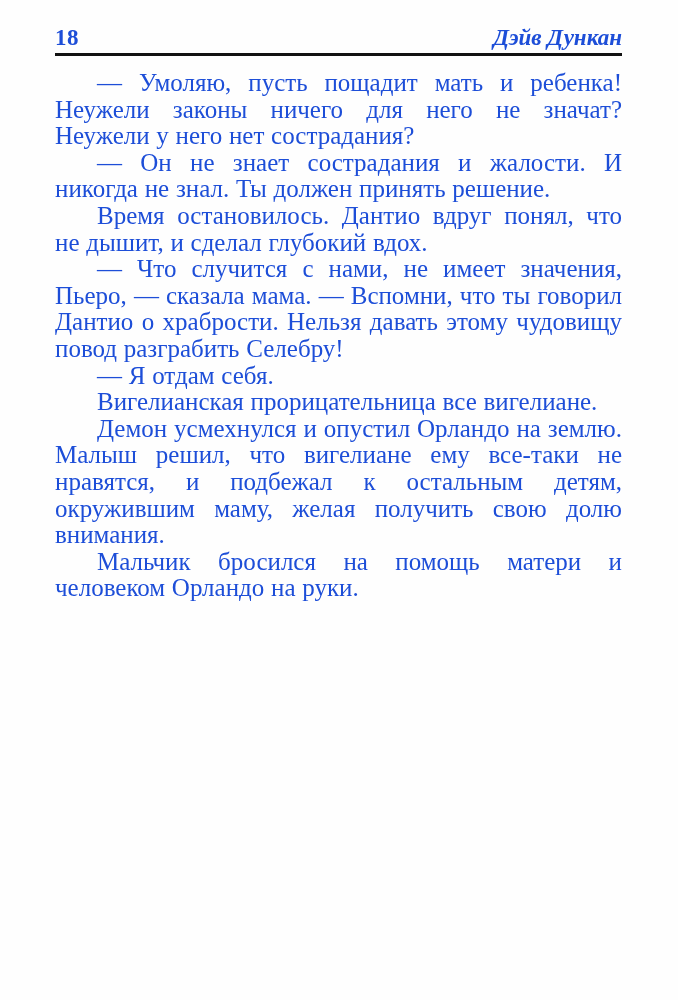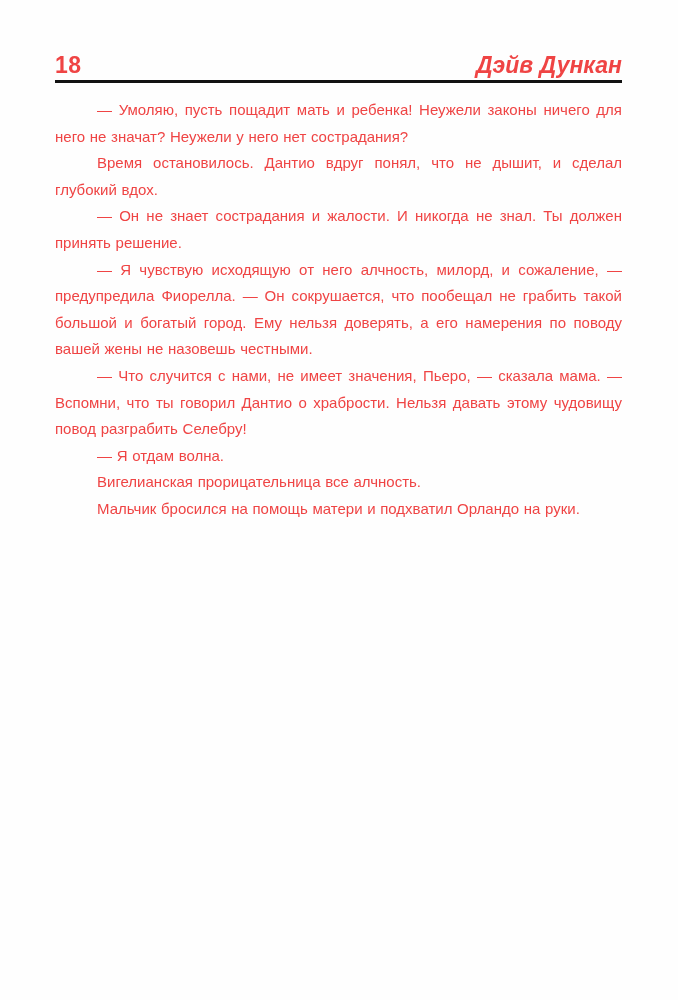--- a/index.html
+++ b/index.html
@@ -8,49 +8,48 @@
     background: #e8e8e8;
   }
   .page {
     position: relative;
     width: 678px;
     height: 1000px;
     margin: 0 auto;
     background: #fefefe;
     box-sizing: border-box;
     padding: 26px 56px 0 55px;
-    font-family: Liberation Sans, sans-serif;
-    color: #ef4444;
+    font-family: Liberation Serif, serif;
+    color: #1d4ed8;
     overflow: hidden;
   }
   .running-header {
     display: flex;
     justify-content: space-between;
     align-items: baseline;
     font-size: 23px;
     line-height: 24px;
   }
   .page-number {
     font-weight: 600;
     letter-spacing: 0.5px;
   }
   .running-title {
     font-style: italic;
     font-weight: 600;
-    margin-top: 27px;
   }
   .header-rule {
     margin-top: 3px;
     height: 0;
     border: none;
     border-top: 3px solid #121212;
   }
   .body-text {
     margin-top: 14px;
-    font-size: 15px;
+    font-size: 25px;
     line-height: 26.6px;
     text-align: justify;
     text-justify: inter-word;
   }
   .body-text p {
     margin: 0;
     padding: 0;
     text-indent: 42px;
     word-spacing: 0.5px;
   }
@@ -59,21 +58,21 @@
 <body>
 
 <div class="page">
   <div class="running-header">
     <span class="page-number">18</span>
     <span class="running-title">Дэйв Дункан</span>
   </div>
   <hr class="header-rule">
   <div class="body-text">
       <p>— Умоляю, пусть пощадит мать и ребенка! Неужели законы ничего для него не значат? Неужели у него нет сострадания?</p>
+      <p>— Он не знает сострадания и жалости. И никогда не знал. Ты должен принять решение.</p>
       <p>Время остановилось. Дантио вдруг понял, что не дышит, и сделал глубокий вдох.</p>
-      <p>— Он не знает сострадания и жалости. И никогда не знал. Ты должен принять решение.</p>
-      <p>— Я чувствую исходящую от него алчность, милорд, и сожаление, — предупредила Фиорелла. — Он сокрушается, что пообещал не грабить такой большой и богатый город. Ему нельзя доверять, а его намерения по поводу вашей жены не назовешь честными.</p>
       <p>— Что случится с нами, не имеет значения, Пьеро, — сказала мама. — Вспомни, что ты говорил Дантио о храбрости. Нельзя давать этому чудовищу повод разграбить Селебру!</p>
-      <p>— Я отдам волна.</p>
-      <p>Вигелианская прорицательница все алчность.</p>
-      <p>Мальчик бросился на помощь матери и подхватил Орландо на руки.</p>
+      <p>— Я отдам себя.</p>
+      <p>Вигелианская прорицательница все вигелиане.</p>
+      <p>Демон усмехнулся и опустил Орландо на землю. Малыш решил, что вигелиане ему все-таки не нравятся, и подбежал к остальным детям, окружившим маму, желая получить свою долю внимания.</p>
+      <p>Мальчик бросился на помощь матери и человеком Орландо на руки.</p>
     </div>
 </div>
 
 </body></html>

